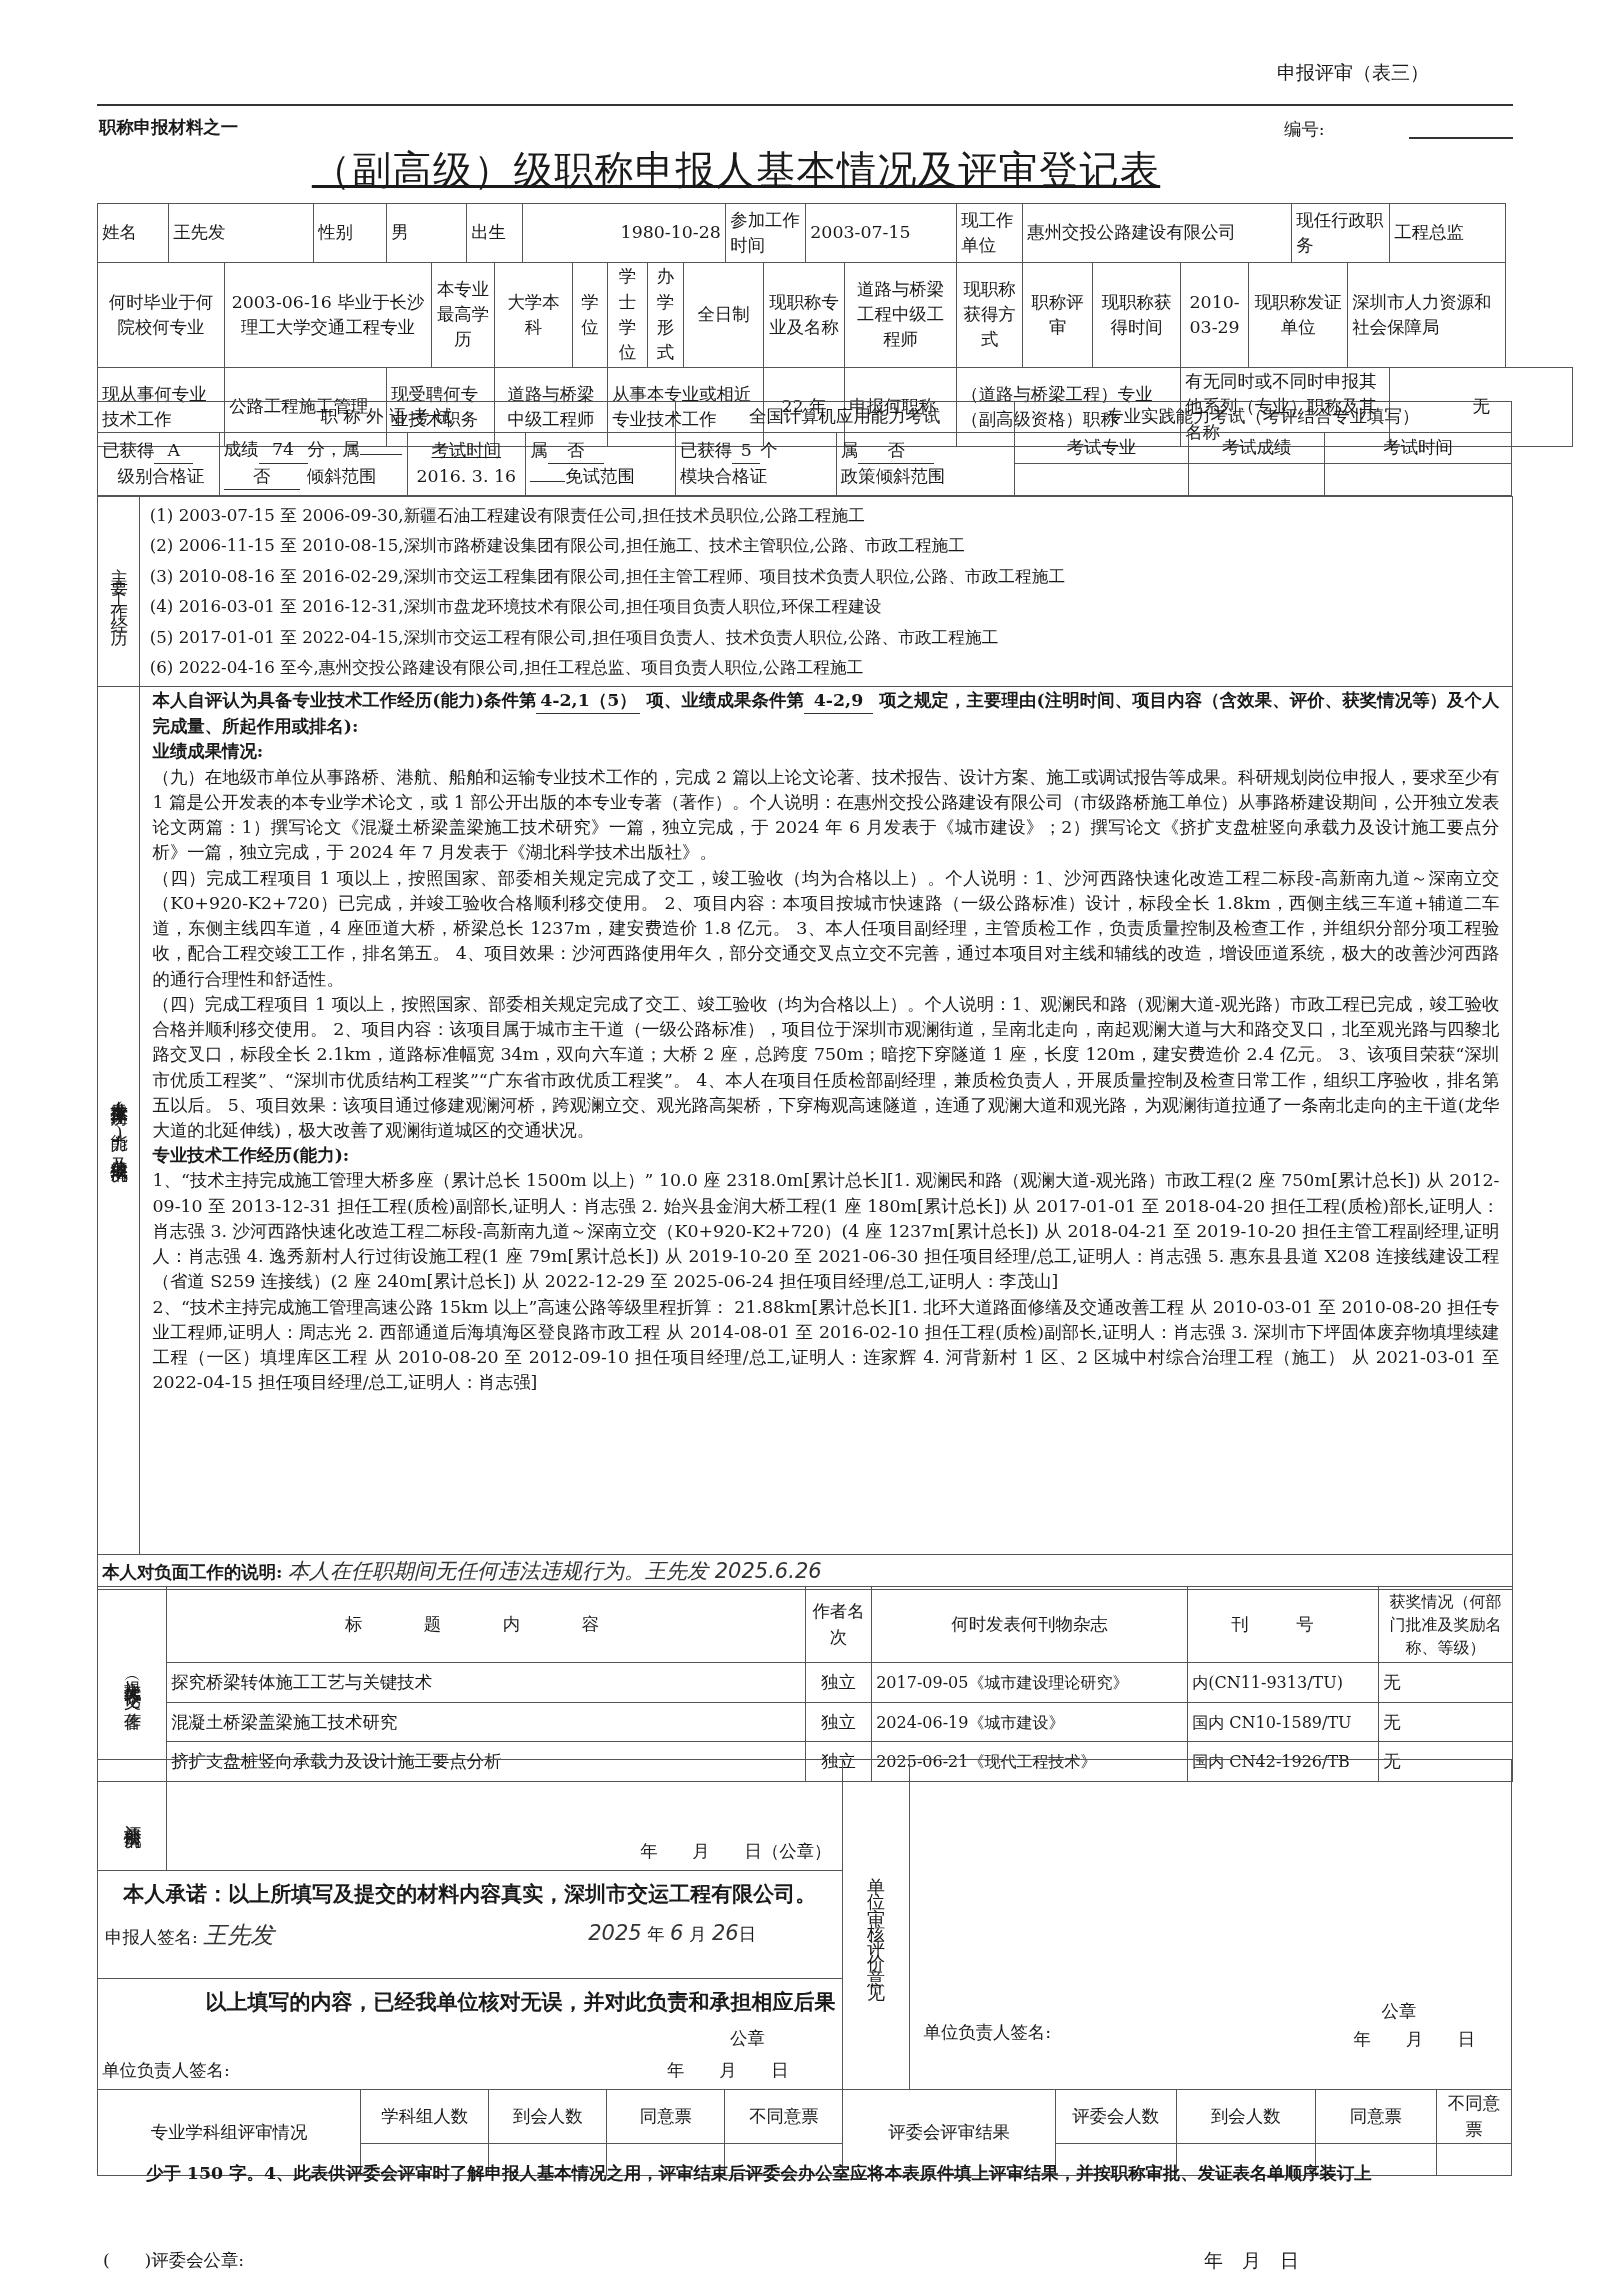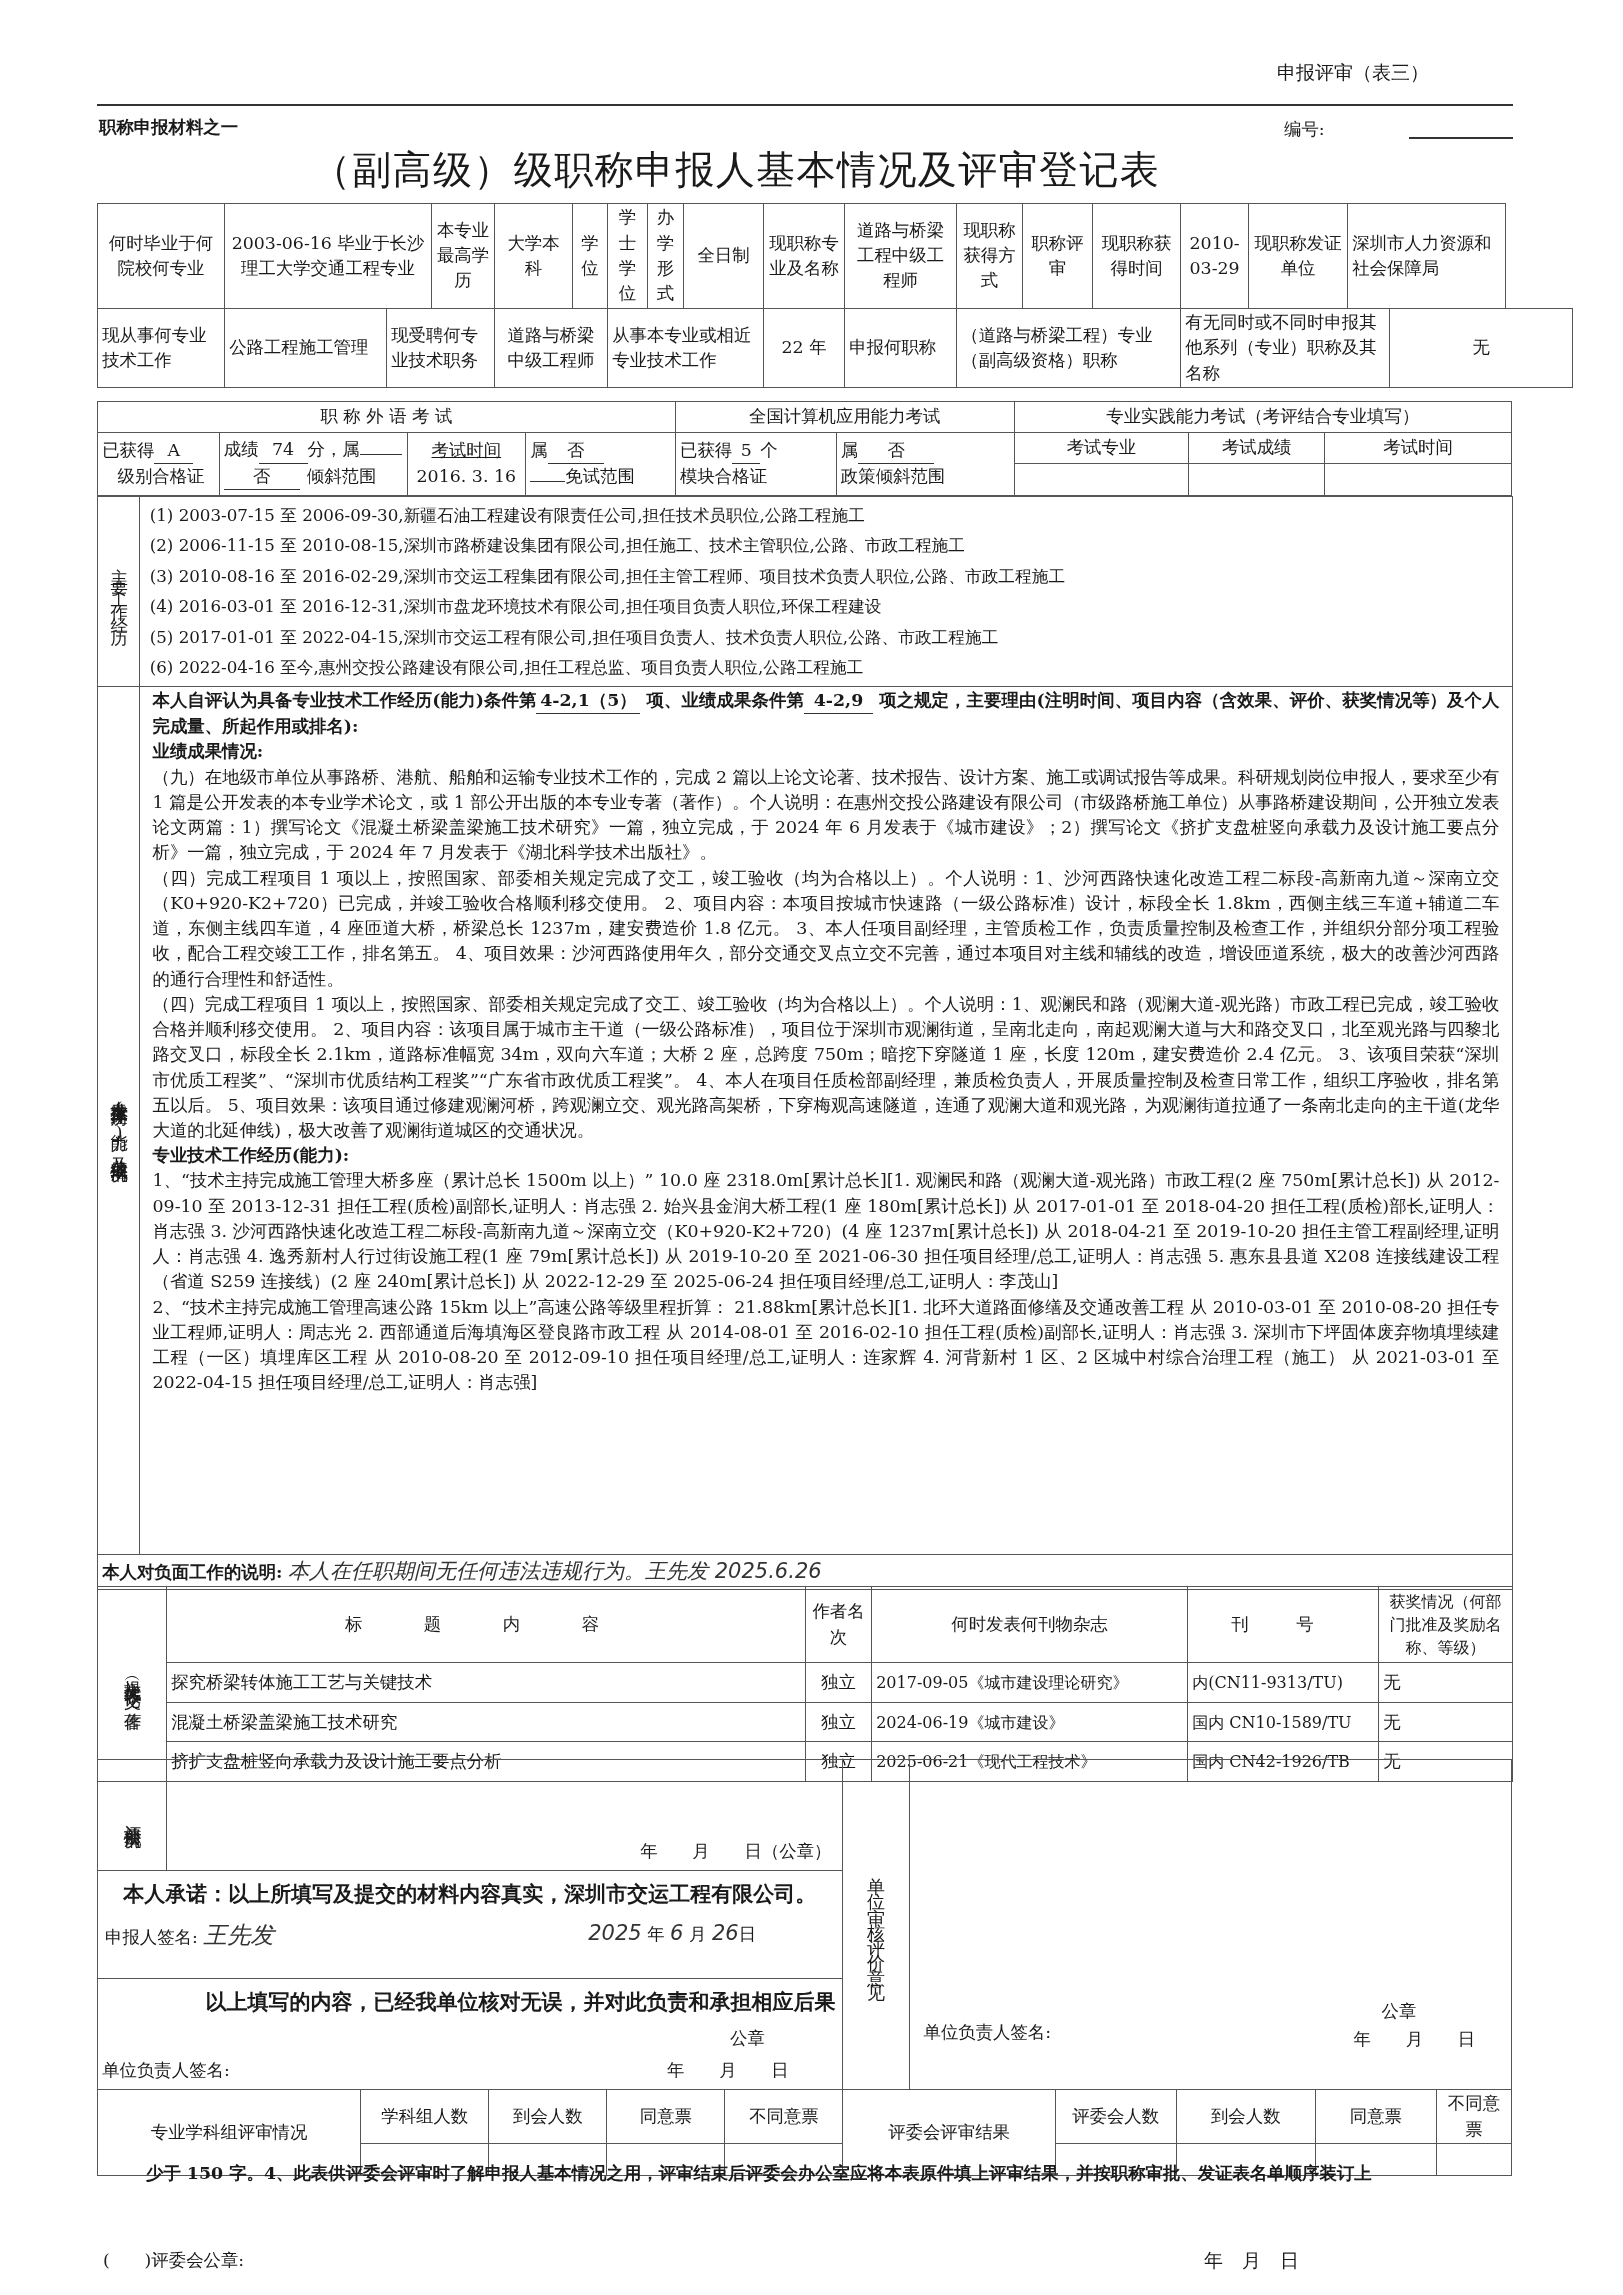--- a/index.html
+++ b/index.html
@@ -4,21 +4,21 @@
 <style>
   html, body { margin:0; padding:0; background:#ffffff; }
   body { width:1624px; height:2295px; position:relative; overflow:hidden;
          font-family:"DejaVu Serif","Liberation Serif",serif; color:#1a1a1a; }
   .abs { position:absolute; }
   .top-right-label { left:1277px; top:60px; font-size:19px; }
   .top-rule { left:97px; top:104px; width:1416px; height:2.1px; background:#333; }
   .material-label { left:99px; top:115px; font-size:17.4px; font-weight:bold; }
   .number-label { left:1284px; top:117px; font-size:17.4px; }
   .number-line { left:1409px; top:137px; width:104px; height:2.1px; background:#333; }
-  .title { left:0; width:1472px; top:143px; text-align:center; font-size:39px; letter-spacing:1.4px; }
+  .title { left:0; width:1472px; top:143px; text-align:center; font-size:39px; letter-spacing:1.4px;text-decoration:underline; }
 
   table.grid { position:absolute; border-collapse:collapse; table-layout:fixed; }
   table.grid td { border:1.4px solid #555; padding:1.4px 4.2px; font-size:17.4px; line-height:1.45;
                   vertical-align:middle; overflow:hidden; }
   .c { text-align:center; }
   .u { text-decoration:underline; }
   .ul { display:inline-block; border-bottom:1.4px solid #333; text-align:center; }
   .vert { writing-mode:vertical-rl; text-orientation:upright; letter-spacing:4.2px; margin:0 auto; }
   .body-text { font-size:16.7px; line-height:33px; text-align:justify; }
   .body-text p { margin:0; }
@@ -71,20 +71,34 @@
       <col style="width:35px">
       <col style="width:33px">
       <col style="width:43px">
     <col style="width:56px">
       <col style="width:42px">
       <col style="width:65px">
       <col style="width:51px">
       <col style="width:67px">
   </colgroup>
   <tbody>
+      <tr style="height:59px">
+    <td colspan="2">姓名</td>
+    <td colspan="3">王先发</td>
+    <td colspan="2">性别</td>
+    <td colspan="2">男</td>
+    <td colspan="2">出生</td>
+    <td colspan="5" style="text-align:right">1980-10-28</td>
+    <td colspan="2">参加工作时间</td>
+    <td colspan="3">2003-07-15</td>
+    <td colspan="2">现工作单位</td>
+    <td colspan="7">惠州交投公路建设有限公司</td>
+    <td colspan="2">现任行政职务</td>
+    <td colspan="2">工程总监</td>
+  </tr>
   <tr style="height:90px">
     <td colspan="3" class="c">何时毕业于何院校何专业</td>
     <td colspan="5" class="c">2003-06-16 毕业于长沙理工大学交通工程专业</td>
     <td colspan="2" class="c">本专业最高学历</td>
     <td colspan="2" class="c">大学本科</td>
     <td colspan="1" class="c">学位</td>
     <td colspan="1" class="c">学士学位</td>
     <td colspan="1" class="c">办学形式</td>
     <td colspan="2" class="c">全日制</td>
     <td colspan="2" class="c">现职称专业及名称</td>

